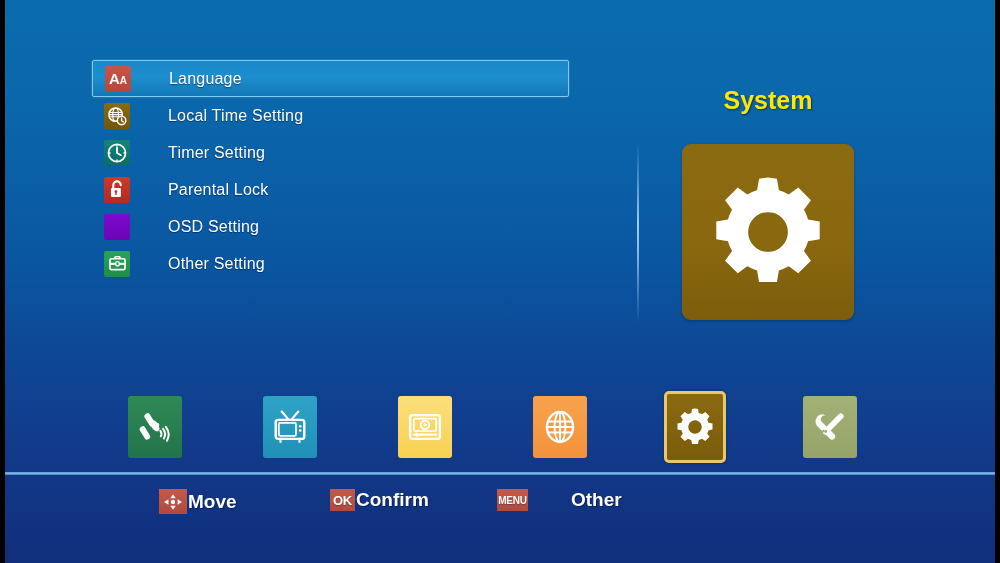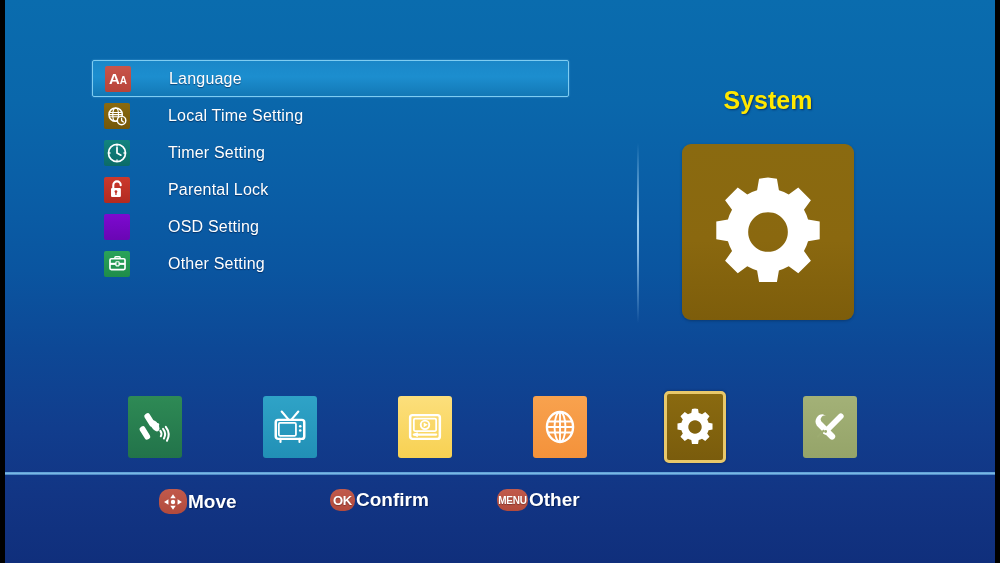--- a/index.html
+++ b/index.html
@@ -132,21 +132,21 @@
 
   
   #help-bar {
     position:absolute; left:0; top:489px; width:1000px; height:34px;
   }
   .help-item {
     position:absolute; top:0; display:flex; align-items:center;
   }
   .key-badge {
     background:linear-gradient(180deg,#c15a4c,#b24a3c);
-    border-radius:10px; color:#fff; font-weight:bold;
+    border-radius:0; color:#fff; font-weight:bold;
     display:flex; align-items:center; justify-content:center;
     font-size:11px; letter-spacing:-.2px;
     text-shadow:0 1px 1px rgba(0,0,0,.3);
     text-align:center;
   }
   .key-badge.k-nav  { width:28px; height:25px; }
   .key-badge.k-ok   { width:25px; height:22px; font-size:13px; }
   .key-badge.k-menu { width:31px; height:22px; font-size:10px; }
   .help-text {
     color:#ffffff; font-size:19px; font-weight:bold; margin-left:1px;
@@ -337,20 +337,20 @@
         </svg>
       </span>
       <span class="help-text">Move</span>
     </div>
 
     <div class="help-item" style="left:330px;">
       <span class="key-badge k-ok">OK</span>
       <span class="help-text">Confirm</span>
     </div>
 
-    <div class="help-item" style="left:497px;">
+    <div class="help-item" style="left:497px;gap:42px;">
       <span class="key-badge k-menu">MENU</span>
       <span class="help-text">Other</span>
     </div>
 
   </div>
 
 </div>
 
 </body></html>

